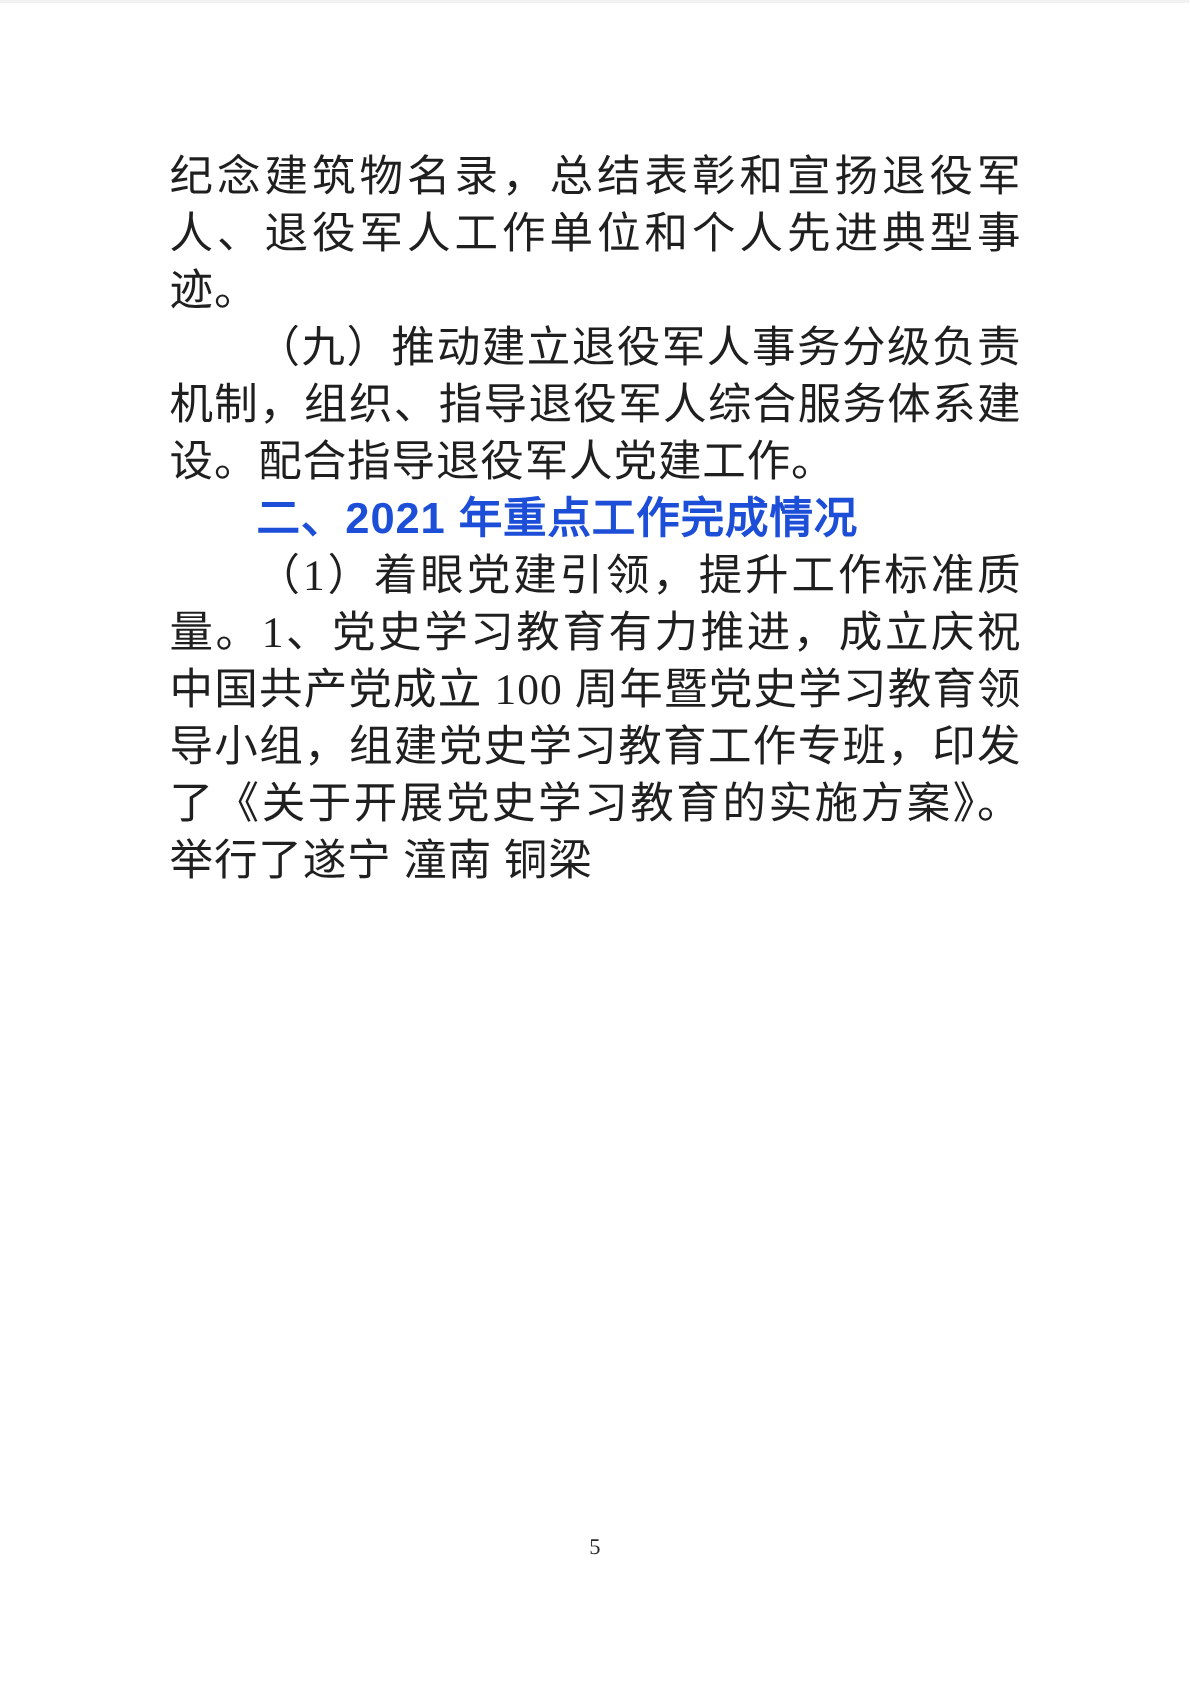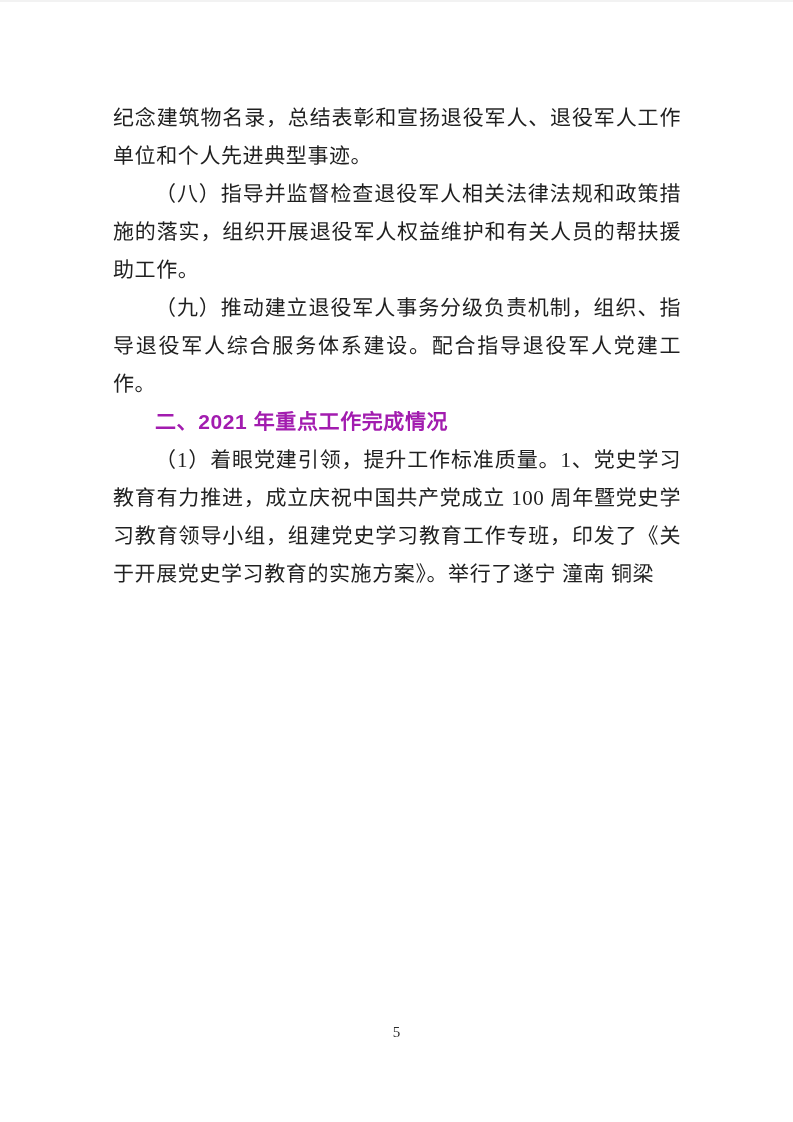--- a/index.html
+++ b/index.html
@@ -17,36 +17,36 @@
     font-family: "Liberation Serif", "DejaVu Serif", serif;
   }
   .content {
     position: absolute;
     left: 113px;
     top: 97px;
     width: 568px;
   }
   .para {
     margin: 0;
-    font-size: 21px;
+    font-size: 29px;
     line-height: 38px;
     letter-spacing: 0.6px;
     color: #1f1f1f;
     text-align: justify;
     text-justify: inter-ideograph;
     text-indent: 2em;
     word-break: break-all;
   }
   .para.no-indent {
     text-indent: 0;
   }
   .para.heading {
     font-family: "Liberation Sans", "DejaVu Sans", sans-serif;
     font-weight: bold;
-    color: #a21caf;
+    color: #1d4ed8;
     text-align: left;
     word-break: keep-all;
   }
   .footer {
     position: absolute;
     left: 0;
     top: 1020px;
     width: 100%;
     text-align: center;
     font-size: 15px;
@@ -54,19 +54,18 @@
     color: #2b2b2b;
     font-family: "Liberation Serif", "DejaVu Serif", serif;
   }
 </style>
 </head>
 <body>
 
 <div class="page">
   <div class="content">
     <p class="para no-indent">纪念建筑物名录，总结表彰和宣扬退役军人、退役军人工作单位和个人先进典型事迹。</p>
-    <p class="para">（八）指导并监督检查退役军人相关法律法规和政策措施的落实，组织开展退役军人权益维护和有关人员的帮扶援助工作。</p>
     <p class="para">（九）推动建立退役军人事务分级负责机制，组织、指导退役军人综合服务体系建设。配合指导退役军人党建工作。</p>
     <p class="para heading">二、2021 年重点工作完成情况</p>
     <p class="para">（1）着眼党建引领，提升工作标准质量。1、党史学习教育有力推进，成立庆祝中国共产党成立 100 周年暨党史学习教育领导小组，组建党史学习教育工作专班，印发了《关于开展党史学习教育的实施方案》。举行了遂宁 潼南 铜梁</p>
   </div>
   <div class="footer">5</div>
 </div>
 
 </body></html>

